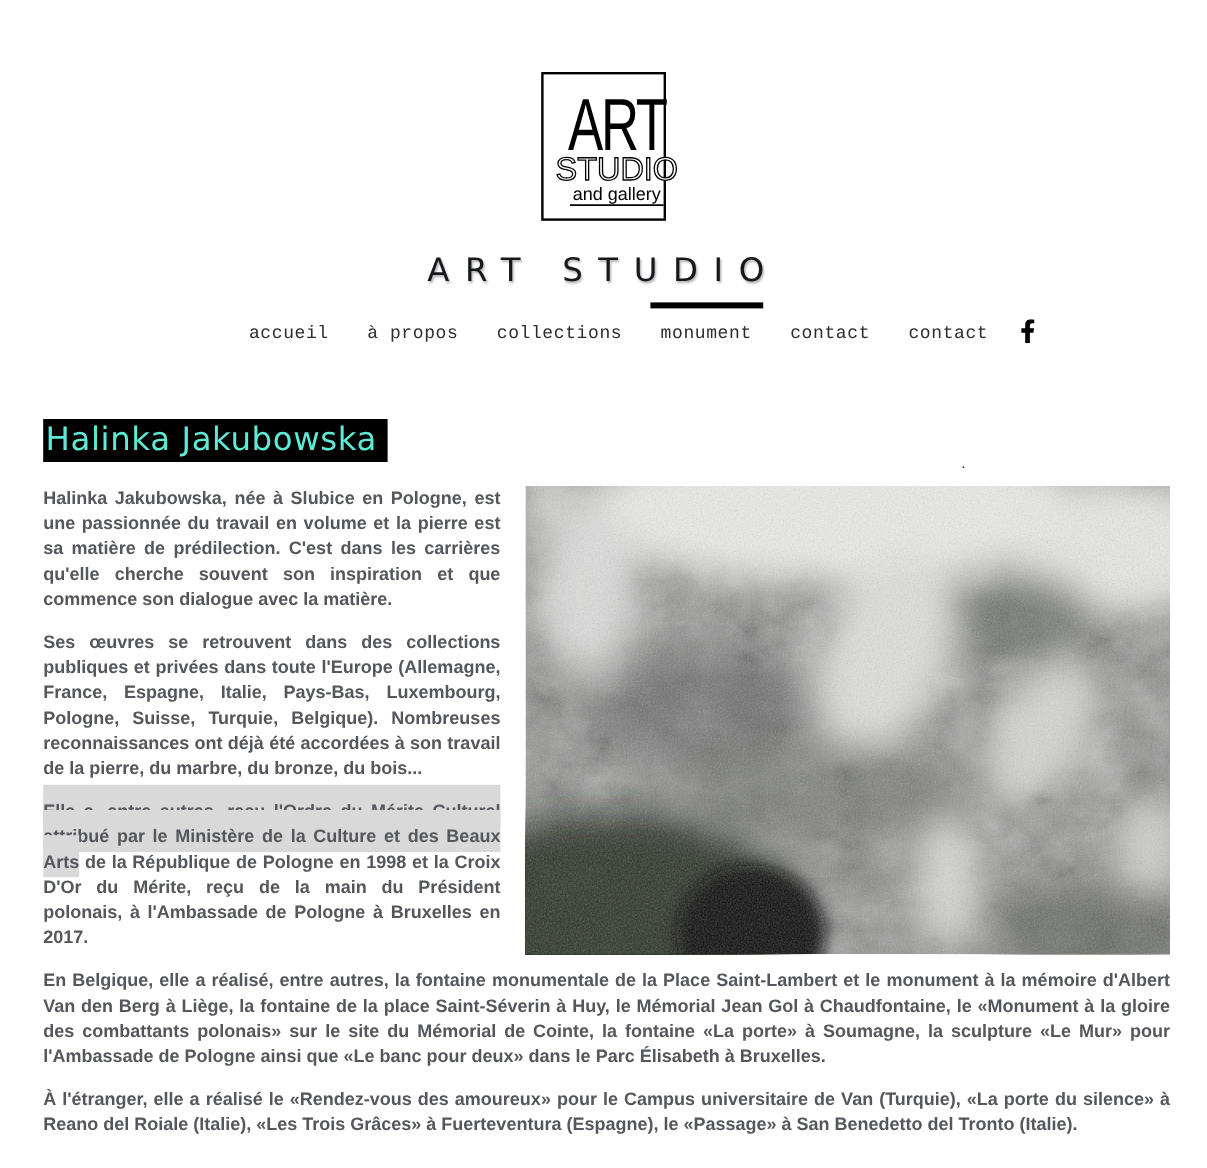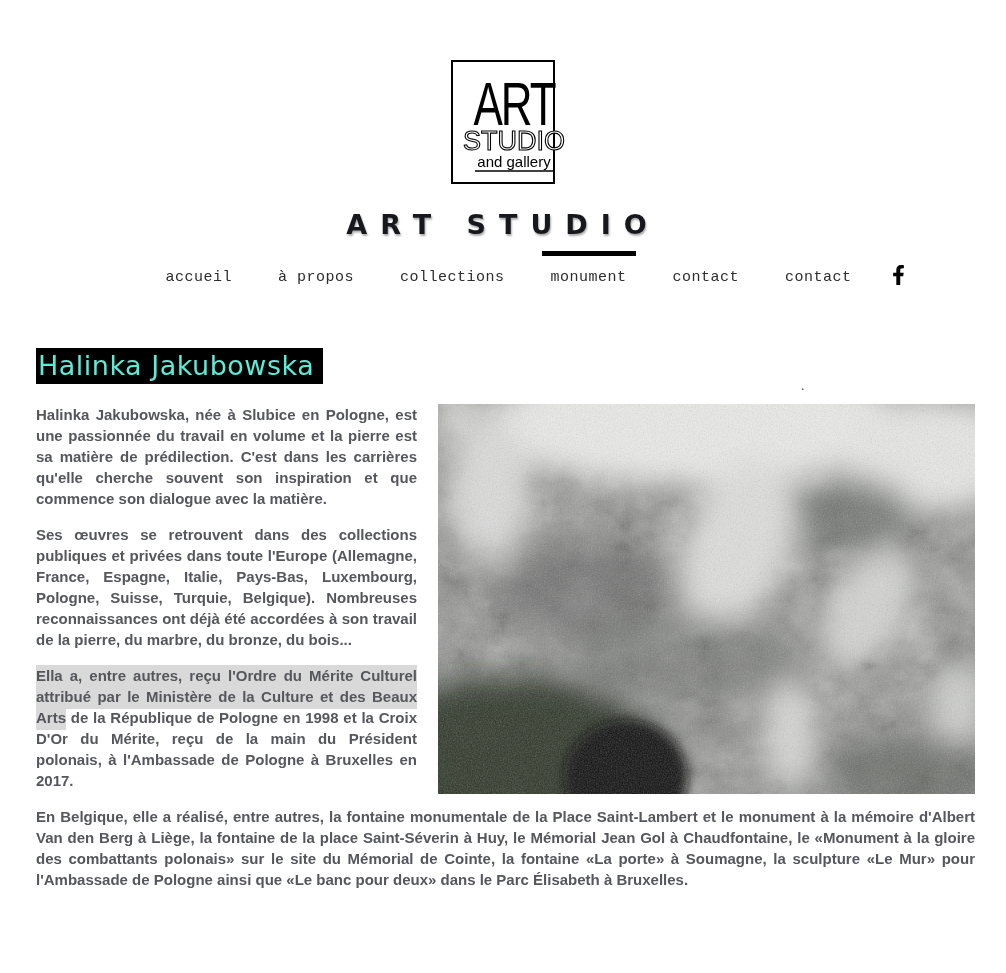--- a/index.html
+++ b/index.html
@@ -24,29 +24,29 @@
   .site-title {
     margin-top: 17px;
     font-family: "DejaVu Sans", "Liberation Sans", sans-serif;
     font-weight: 400;
     font-size: 27px;
     line-height: 40px;
     letter-spacing: 13px;
     color: #16181d;
     text-shadow: 1px 2px 2px rgba(70,70,70,0.45);
   }
-  .site-title div { white-space: nowrap; font-weight: bold; }
+  .site-title div { white-space: nowrap; }
 
   
   nav {
     margin-top: 23px;
     display: flex;
     justify-content: center;
     align-items: center;
-    gap: 46px;
+    gap: 32px;
     padding-left: 64px;
     font-family: "Liberation Mono", "DejaVu Sans Mono", monospace;
     font-size: 15px;
     letter-spacing: 0.5px;
   }
   nav a.nav-link {
     color: #2d2d2d;
     text-decoration: none;
     position: relative;
     line-height: 20px;
@@ -96,21 +96,21 @@
   figure.photo {
     float: right;
     width: 537px; height: 390px;
     margin: 0 0 6px 21px;
   }
   figure.photo svg { display: block; width: 537px; height: 390px; }
 
   mark {
     background: #d9d9d9;
     color: inherit;
-    padding: 2px 0 4px;
+    padding: 14px 0 4px;
     -webkit-box-decoration-break: clone;
     box-decoration-break: clone;
   }
 </style>
 </head>
 <body>
 
 <header>
   <a class="logo-box" href="#">
     <svg width="122" height="120" viewBox="0 0 122 120">
@@ -192,14 +192,15 @@
         </g>
 
         <rect x="0" y="0" width="537" height="390" filter="url(#grain)" opacity="0.32"></rect>
       </svg>
     </figure>
 
     <p>Halinka Jakubowska, née à Slubice en Pologne, est une passionnée du travail en volume et la pierre est sa matière de prédilection. C'est dans les carrières qu'elle cherche souvent son inspiration et que commence son dialogue avec la matière.</p>
     <p>Ses œuvres se retrouvent dans des collections publiques et privées dans toute l'Europe (Allemagne, France, Espagne, Italie, Pays-Bas, Luxembourg, Pologne, Suisse, Turquie, Belgique). Nombreuses reconnaissances ont déjà été accordées à son travail de la pierre, du marbre, du bronze, du bois...</p>
     <p><mark>Ella a, entre autres, reçu l'Ordre du Mérite Culturel attribué par le Ministère de la Culture et des Beaux Arts</mark> <span>de la République de Pologne en 1998 et la Croix D'Or du Mérite, reçu de la main du Président polonais, à l'Ambassade de Pologne à Bruxelles en 2017.</span></p>
     <p>En Belgique, elle a réalisé, entre autres, la fontaine monumentale de la Place Saint-Lambert et le monument à la mémoire d'Albert Van den Berg à Liège, la fontaine de la place Saint-Séverin à Huy, le Mémorial Jean Gol à Chaudfontaine, le «Monument à la gloire des combattants polonais» sur le site du Mémorial de Cointe, la fontaine «La porte» à Soumagne, la sculpture «Le Mur» pour l'Ambassade de Pologne ainsi que «Le banc pour deux» dans le Parc Élisabeth à Bruxelles.</p>
+    <p>À l'étranger, elle a réalisé le «Rendez-vous des amoureux» pour le Campus universitaire de Van (Turquie), «La porte du silence» à Reano del Roiale (Italie), «Les Trois Grâces» à Fuerteventura (Espagne), le «Passage» à San Benedetto del Tronto (Italie).</p>
   </article>
 </main>
 
 </body></html>

